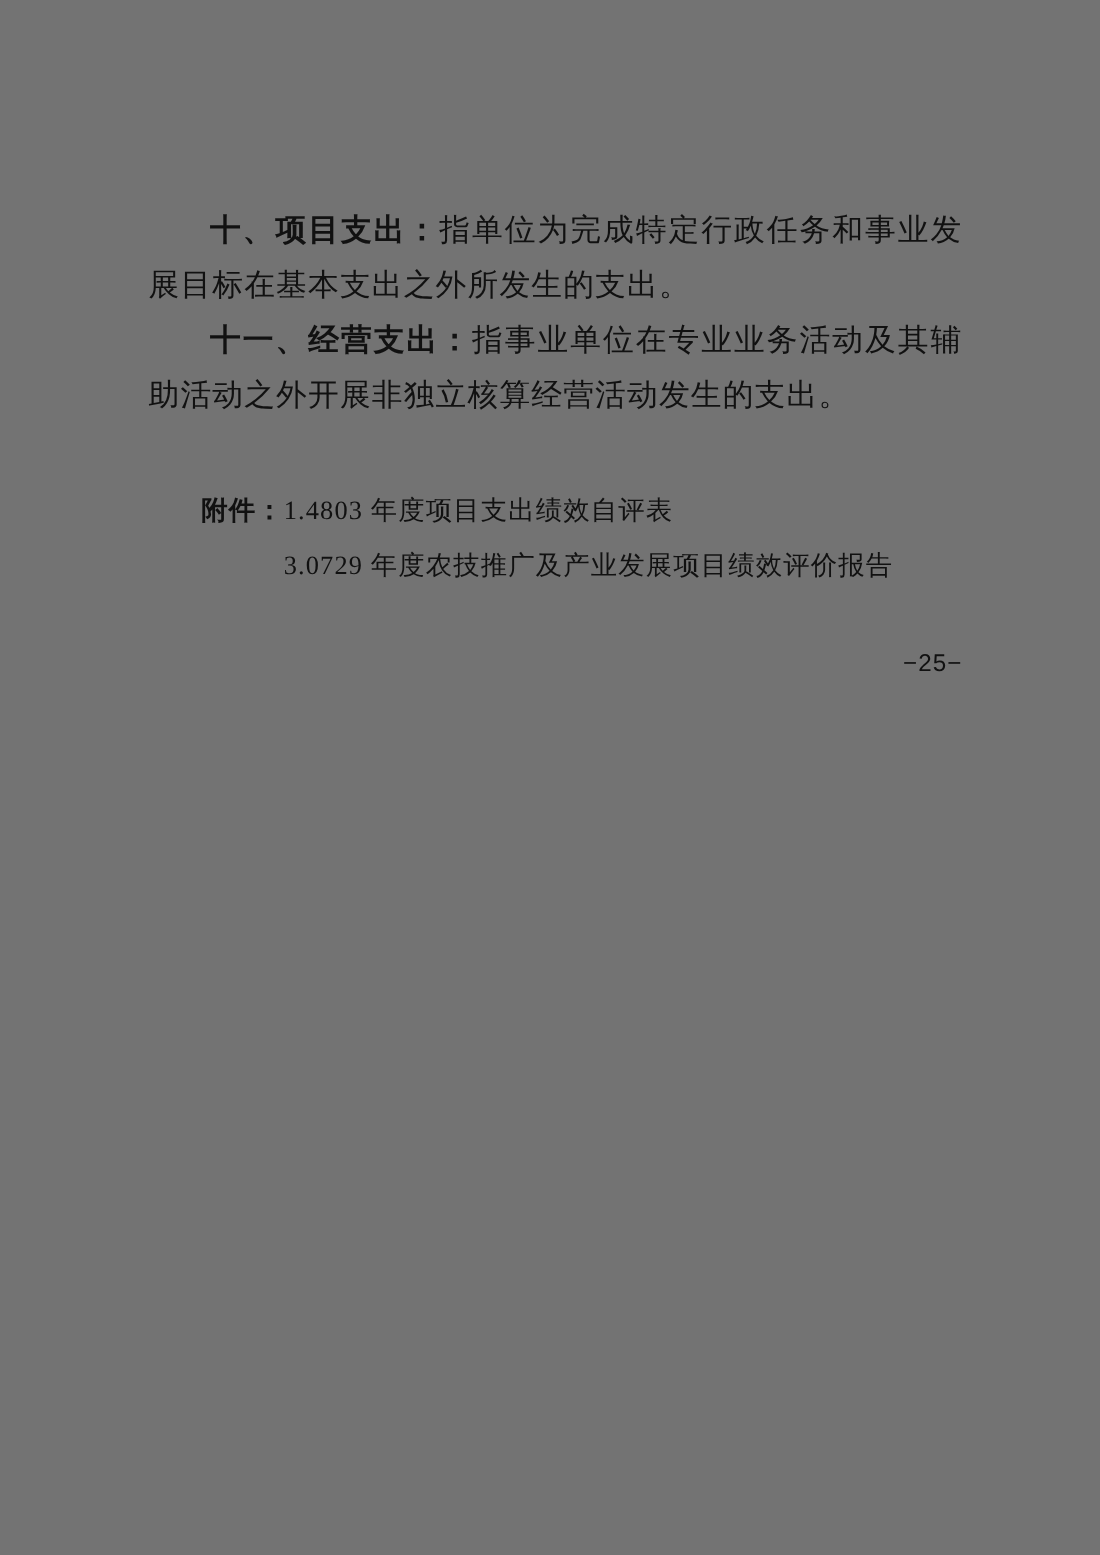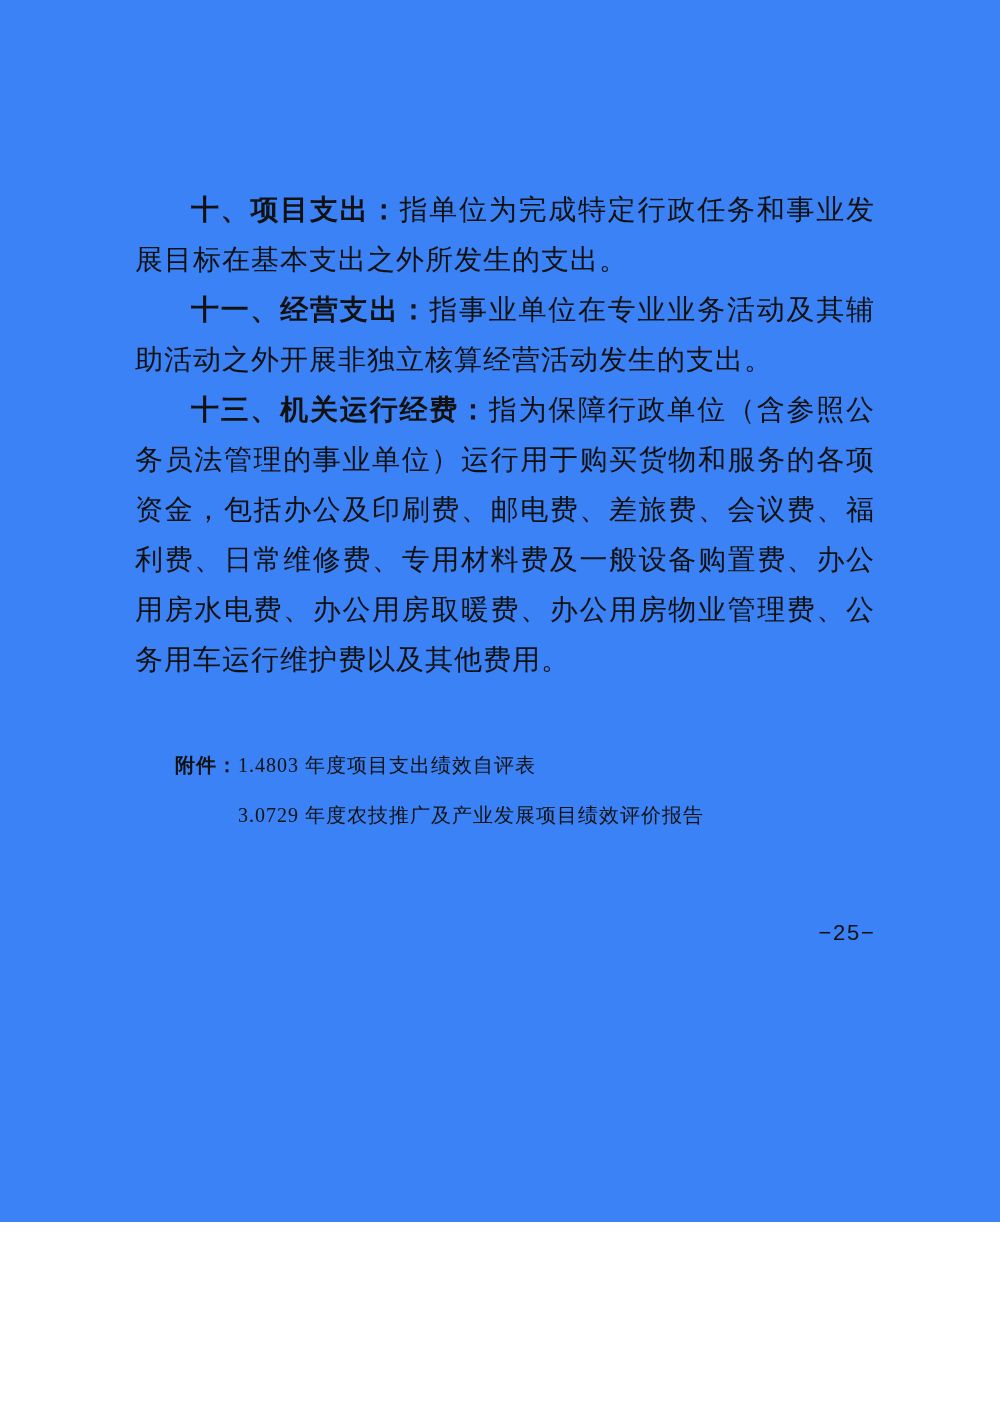--- a/index.html
+++ b/index.html
@@ -3,22 +3,22 @@
 <meta charset="utf-8">
 <style>
   html, body {
     margin: 0;
     padding: 0;
     background: #ffffff;
   }
   .page {
     position: relative;
     width: 1000px;
-    height: 1222px;
-    background: #3b82f6;
+    height: 1414px;
+    background: #737373;
     font-family: "Liberation Serif", "DejaVu Serif", serif;
     color: #111111;
     overflow: hidden;
     box-sizing: border-box;
   }
   .content {
     position: absolute;
     left: 135px;
     top: 185px;
     width: 740px;
@@ -31,57 +31,56 @@
     text-align: justify;
     text-indent: 2em;
   }
   .heading {
     font-weight: bold;
   }
   .attachments {
     margin-top: 55px;
     display: flex;
     align-items: flex-start;
-    font-size: 20px;
+    font-size: 24px;
     line-height: 50px;
     letter-spacing: 1px;
     padding-left: 2em;
   }
   .attachments .att-label {
     font-weight: bold;
     white-space: nowrap;
     flex: 0 0 auto;
   }
   .att-items {
     flex: 1 1 auto;
   }
   .att-item {
     white-space: nowrap;
   }
   .page-number {
-    margin-top: 82px;
+    margin-top: 50px;
     font-size: 22px;
     line-height: 26px;
     text-align: right;
     letter-spacing: 1px;
-    font-family: Liberation Mono, monospace;
+    font-family: Liberation Sans, sans-serif;
   }
 </style>
 </head>
 <body>
 
 <div class="page">
   <div class="content">
 
     <p class="para"><span class="heading">十、项目支出：</span><span>指单位为完成特定行政任务和事业发展目标在基本支出之外所发生的支出。</span></p>
 
     <p class="para"><span class="heading">十一、经营支出：</span><span>指事业单位在专业业务活动及其辅助活动之外开展非独立核算经营活动发生的支出。</span></p>
 
 
-    <p class="para"><span class="heading">十三、机关运行经费：</span><span>指为保障行政单位（含参照公务员法管理的事业单位）运行用于购买货物和服务的各项资金，包括办公及印刷费、邮电费、差旅费、会议费、福利费、日常维修费、专用材料费及一般设备购置费、办公用房水电费、办公用房取暖费、办公用房物业管理费、公务用车运行维护费以及其他费用。</span></p>
 
     <div class="attachments">
       <span class="att-label">附件：</span>
       <div class="att-items">
         <div class="att-item">1.4803 年度项目支出绩效自评表</div>
         <div class="att-item">3.0729 年度农技推广及产业发展项目绩效评价报告</div>
       </div>
     </div>
 
     <div class="page-number">−25−</div>

